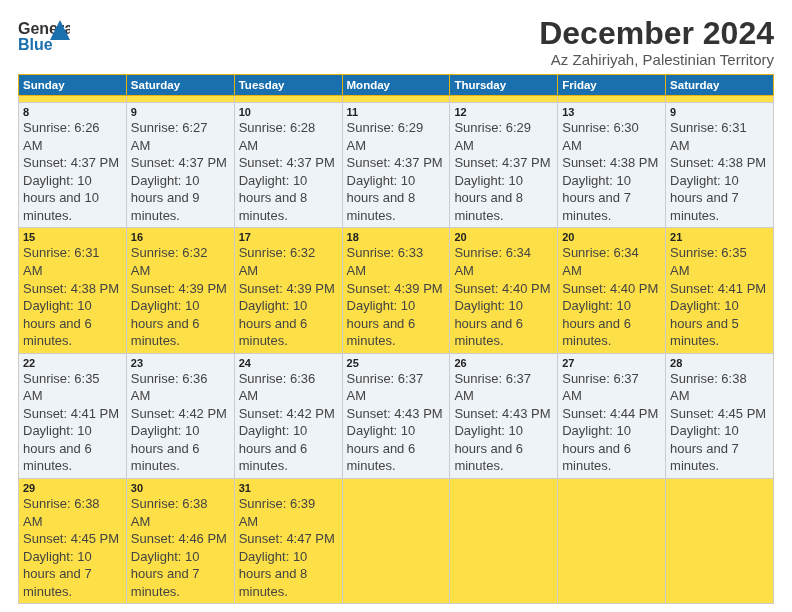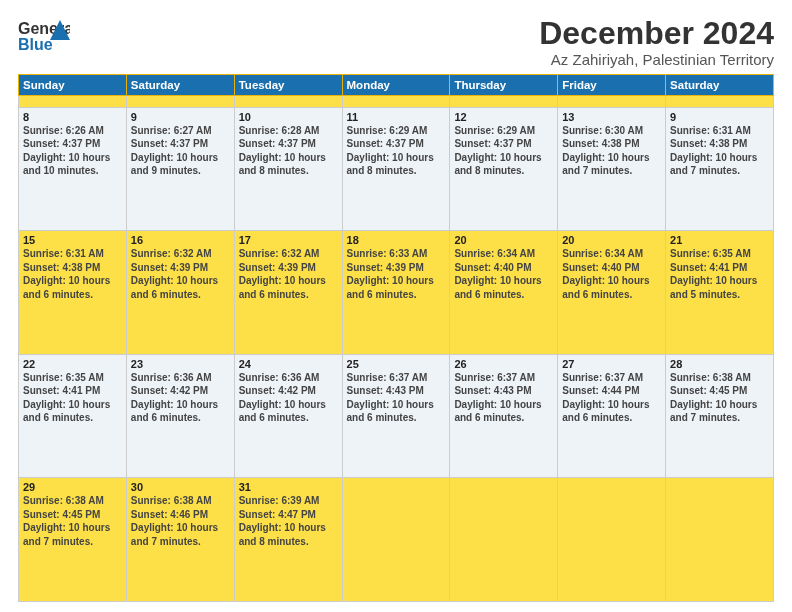--- a/index.html
+++ b/index.html
@@ -68,24 +68,23 @@
       background: #eef3f8;
     }
     .day-num {
       font-size: 11px;
       font-weight: bold;
       color: #222;
       display: block;
       margin-bottom: 1px;
     }
     .day-info {
-      font-size: 10px;
+      font-size: 13px;
       color: #444;
       line-height: 1.35;
-      font-weight: bold;
     }
   </style>
 </head>
 <body>
 
 <div class="page">
   <div class="header">
 
     <div class="logo-wrapper">
       <svg width="52" height="44" viewBox="0 0 52 44">

